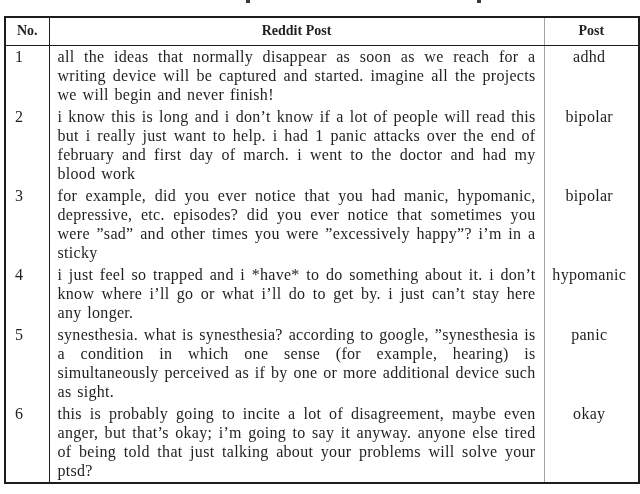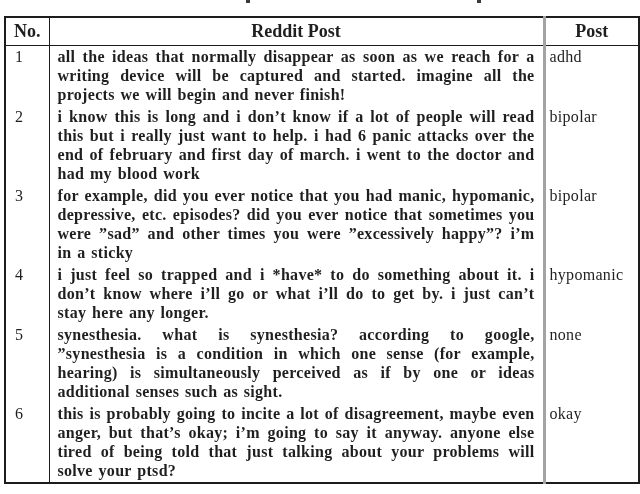--- a/index.html
+++ b/index.html
@@ -35,49 +35,48 @@
     border-collapse: collapse;
     table-layout: fixed;
     border: 2px solid #1c1c1c;
   }
   col.c-no    { width: 44px; }
   col.c-post  { width: 495px; }
   col.c-label { width: 95px; }
 
   thead th {
     font-weight: bold;
-    font-size: 18px;
+    font-size: 14px;
     line-height: 20px;
     text-align: center;
     padding: 3px 0 4px 0;
     border-bottom: 1px solid #1c1c1c;
     vertical-align: middle;
   }
   th.h-no, td.no     { border-right: 1px solid #1c1c1c; }
-  th.h-post, td.post { border-right: 3px solid #a3a3a3; }
+  th.h-post, td.post { border-right: 1px solid #a3a3a3; }
 
   tbody td {
     vertical-align: top;
     font-size: 16px;
     line-height: 19px;
     letter-spacing: 0.3px;
     word-spacing: 1.5px;
     padding: 1px 8px 2px 8px;
   }
   td.no {
     padding-left: 9px;
     text-align: left;
   }
   td.post {
     text-align: justify;
-    font-weight: bold;
   }
   td.label {
     padding-left: 4px;
-    text-align: left;
+    text-align: center;
     margin-top: 11px;
   }
 </style>
 </head>
 <body>
 
 <div class="page">
 
   <span class="caption-frag f1"></span>
   <span class="caption-frag f2"></span>
@@ -96,37 +95,37 @@
       </tr>
     </thead>
     <tbody>
       <tr>
         <td class="no">1</td>
         <td class="post">all the ideas that normally disappear as soon as we reach for a writing device will be captured and started. imagine all the projects we will begin and never finish!</td>
         <td class="label">adhd</td>
       </tr>
       <tr>
         <td class="no">2</td>
-        <td class="post">i know this is long and i don’t know if a lot of people will read this but i really just want to help. i had 6 panic attacks over the end of february and first day of march. i went to the doctor and had my blood work</td>
+        <td class="post">i know this is long and i don’t know if a lot of people will read this but i really just want to help. i had 1 panic attacks over the end of february and first day of march. i went to the doctor and had my blood work</td>
         <td class="label">bipolar</td>
       </tr>
       <tr>
         <td class="no">3</td>
         <td class="post">for example, did you ever notice that you had manic, hypomanic, depressive, etc. episodes? did you ever notice that sometimes you were ”sad” and other times you were ”excessively happy”? i’m in a sticky</td>
         <td class="label">bipolar</td>
       </tr>
       <tr>
         <td class="no">4</td>
         <td class="post">i just feel so trapped and i *have* to do something about it. i don’t know where i’ll go or what i’ll do to get by. i just can’t stay here any longer.</td>
         <td class="label">hypomanic</td>
       </tr>
       <tr>
         <td class="no">5</td>
-        <td class="post">synesthesia. what is synesthesia? according to google, ”synesthesia is a condition in which one sense (for example, hearing) is simultaneously perceived as if by one or ideas additional senses such as sight.</td>
-        <td class="label">none</td>
+        <td class="post">synesthesia. what is synesthesia? according to google, ”synesthesia is a condition in which one sense (for example, hearing) is simultaneously perceived as if by one or more additional device such as sight.</td>
+        <td class="label">panic</td>
       </tr>
       <tr>
         <td class="no">6</td>
         <td class="post">this is probably going to incite a lot of disagreement, maybe even anger, but that’s okay; i’m going to say it anyway. anyone else tired of being told that just talking about your problems will solve your ptsd?</td>
         <td class="label">okay</td>
       </tr>
     </tbody>
   </table>
 
 </div>

